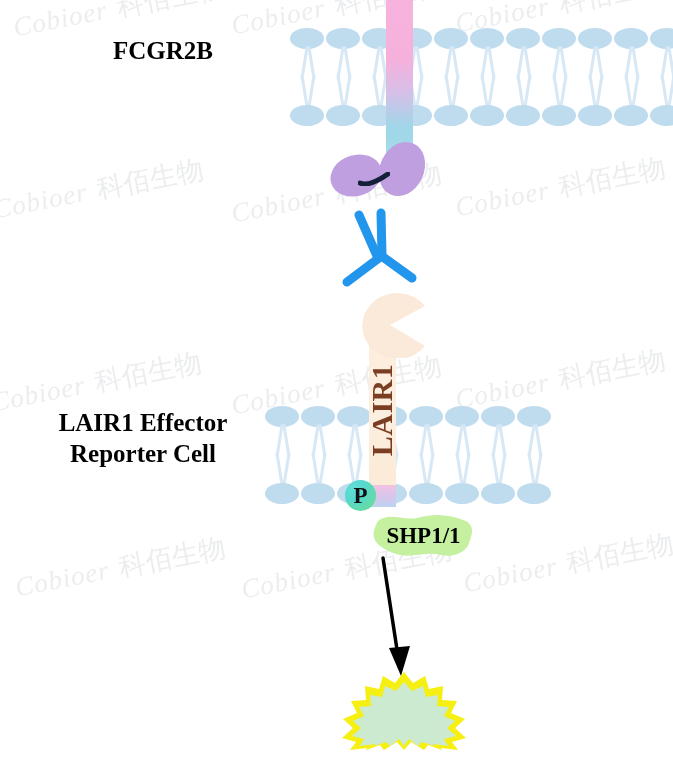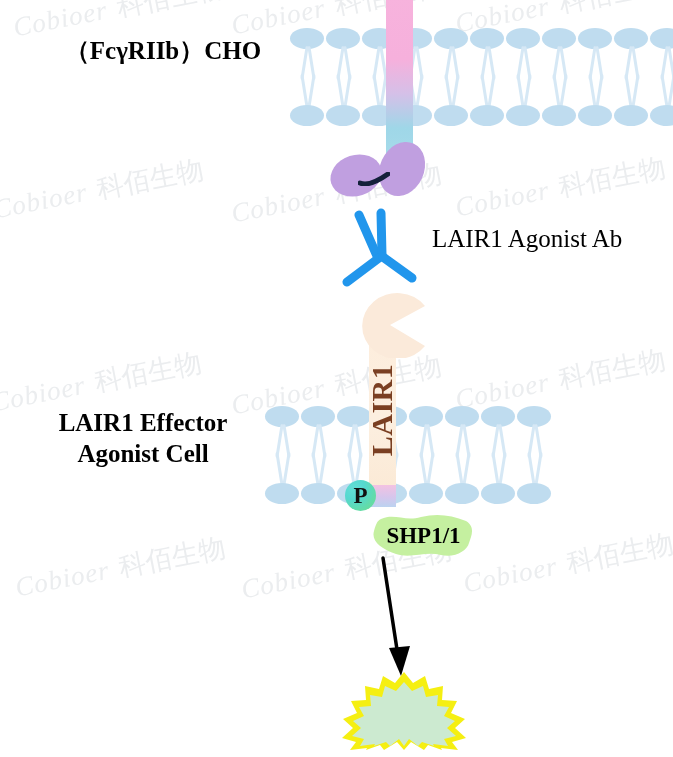--- a/index.html
+++ b/index.html
@@ -325,23 +325,22 @@
     <line x1="23" y1="6" x2="38" y2="104" stroke="#000" stroke-width="3.5" stroke-linecap="round"></line>
     <polygon points="41,124 29,96 50,94" fill="#000"></polygon>
   </svg>
 
   <svg id="burst" viewBox="0 0 152 78">
     <polygon fill="#f5ef12" points="76,0 85,11 97,4 101,17 115,14 114,28 129,29 123,41 137,47 127,56 138,66 124,70 130,78 113,76 114,78 100,73 96,78 83,70 76,78 69,70 56,78 52,73 38,78 39,76 22,78 28,70 14,66 25,56 15,47 29,41 23,29 38,28 37,14 51,17 55,4 67,11"></polygon>
     <polygon fill="#ccead0" points="76,10 84,19 95,14 98,25 110,23 109,34 121,35 116,44 127,49 119,56 128,64 116,67 120,74 105,72 106,74 94,70 90,74 81,67 76,74 71,67 62,74 58,70 46,74 47,72 32,74 36,67 24,64 33,56 25,49 36,44 31,35 43,34 42,23 54,25 57,14 68,19"></polygon>
   </svg>
 
   <div class="lbl" id="label-fcgr2b">
-    <div>（FcγRIIb）CHO</div>
+    <div>FCGR2B</div>
   </div>
 
-  <div class="lbl" id="label-ab">LAIR1 Agonist Ab</div>
 
   <div class="lbl" id="label-effector">
     <div>LAIR1 Effector</div>
-    <div>Agonist Cell</div>
+    <div>Reporter Cell</div>
   </div>
 
 </div>
 
 </body></html>

